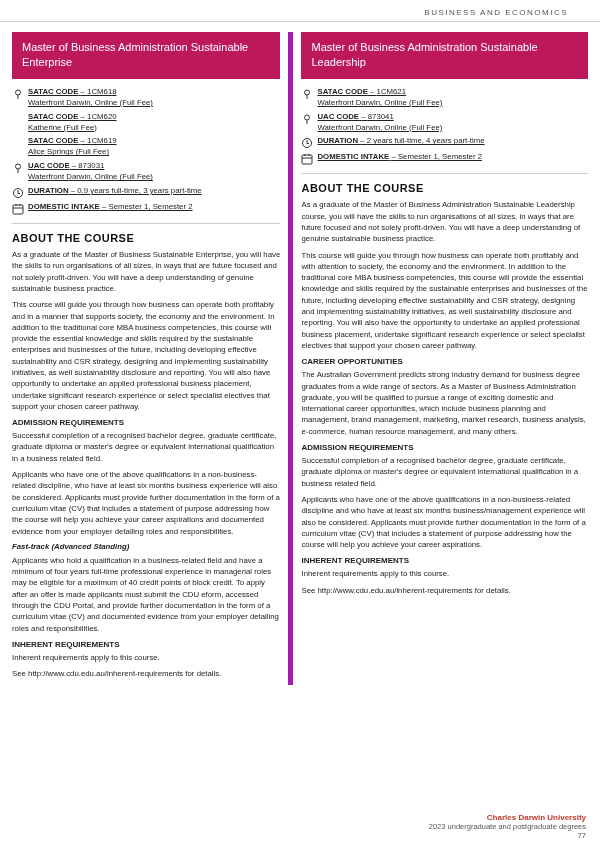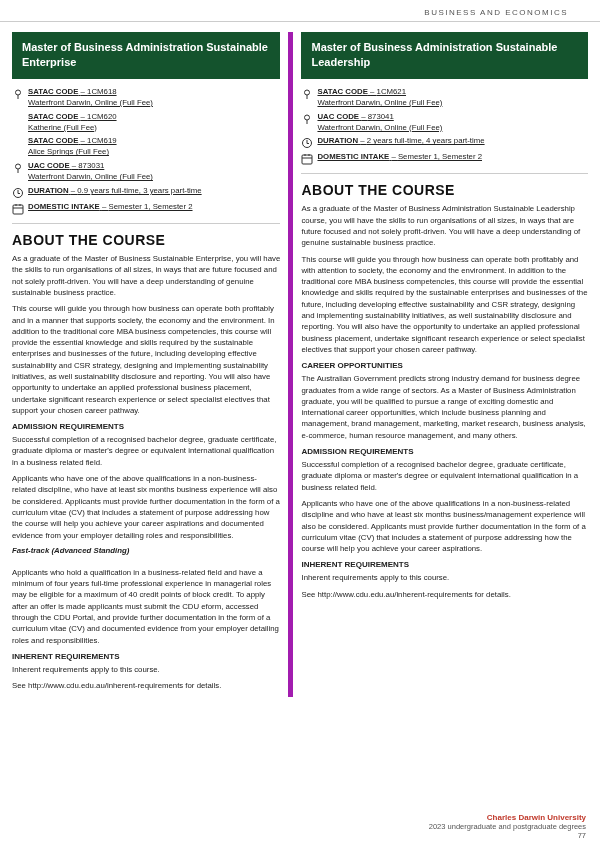--- a/index.html
+++ b/index.html
@@ -30,24 +30,24 @@
     .col-left {
       width: 48%;
       padding-right: 8px;
     }
     .col-right {
       width: 52%;
       padding-left: 8px;
       border-left: 5px solid #a21caf;
     }
     .course-title {
-      background: #14532d;
+      background: #be185d;
       color: #fff;
       font-size: 11px;
-      font-weight: bold;
+      font-weight: normal;
       padding: 8px 10px;
       line-height: 1.4;
       margin-bottom: 8px;
     }
     .info-block {
       margin-bottom: 3px;
       display: flex;
       align-items: flex-start;
       gap: 4px;
       text-decoration: underline;
@@ -66,21 +66,21 @@
     }
     .info-content strong {
       font-weight: bold;
     }
     .divider-line {
       border: none;
       border-top: 1px solid #ccc;
       margin: 8px 0;
     }
     .section-title {
-      font-size: 14px;
+      font-size: 11px;
       font-weight: bold;
       letter-spacing: 0.5px;
       margin-bottom: 5px;
       margin-top: 7px;
       color: #111;
     }
     .body-text {
       font-size: 7.8px;
       line-height: 1.45;
       color: #222;
@@ -90,21 +90,21 @@
       font-size: 8px;
       font-weight: bold;
       margin-top: 6px;
       margin-bottom: 3px;
     }
     .fast-track-title {
       font-size: 7.8px;
       font-weight: bold;
       font-style: italic;
       margin-top: 4px;
-      margin-bottom: 12px;
+      margin-bottom: 4px;
     }
     .page-footer {
       position: absolute;
       bottom: 8px;
       right: 14px;
       text-align: right;
       font-size: 7.5px;
       color: #555;
     }
     .footer-logo {

